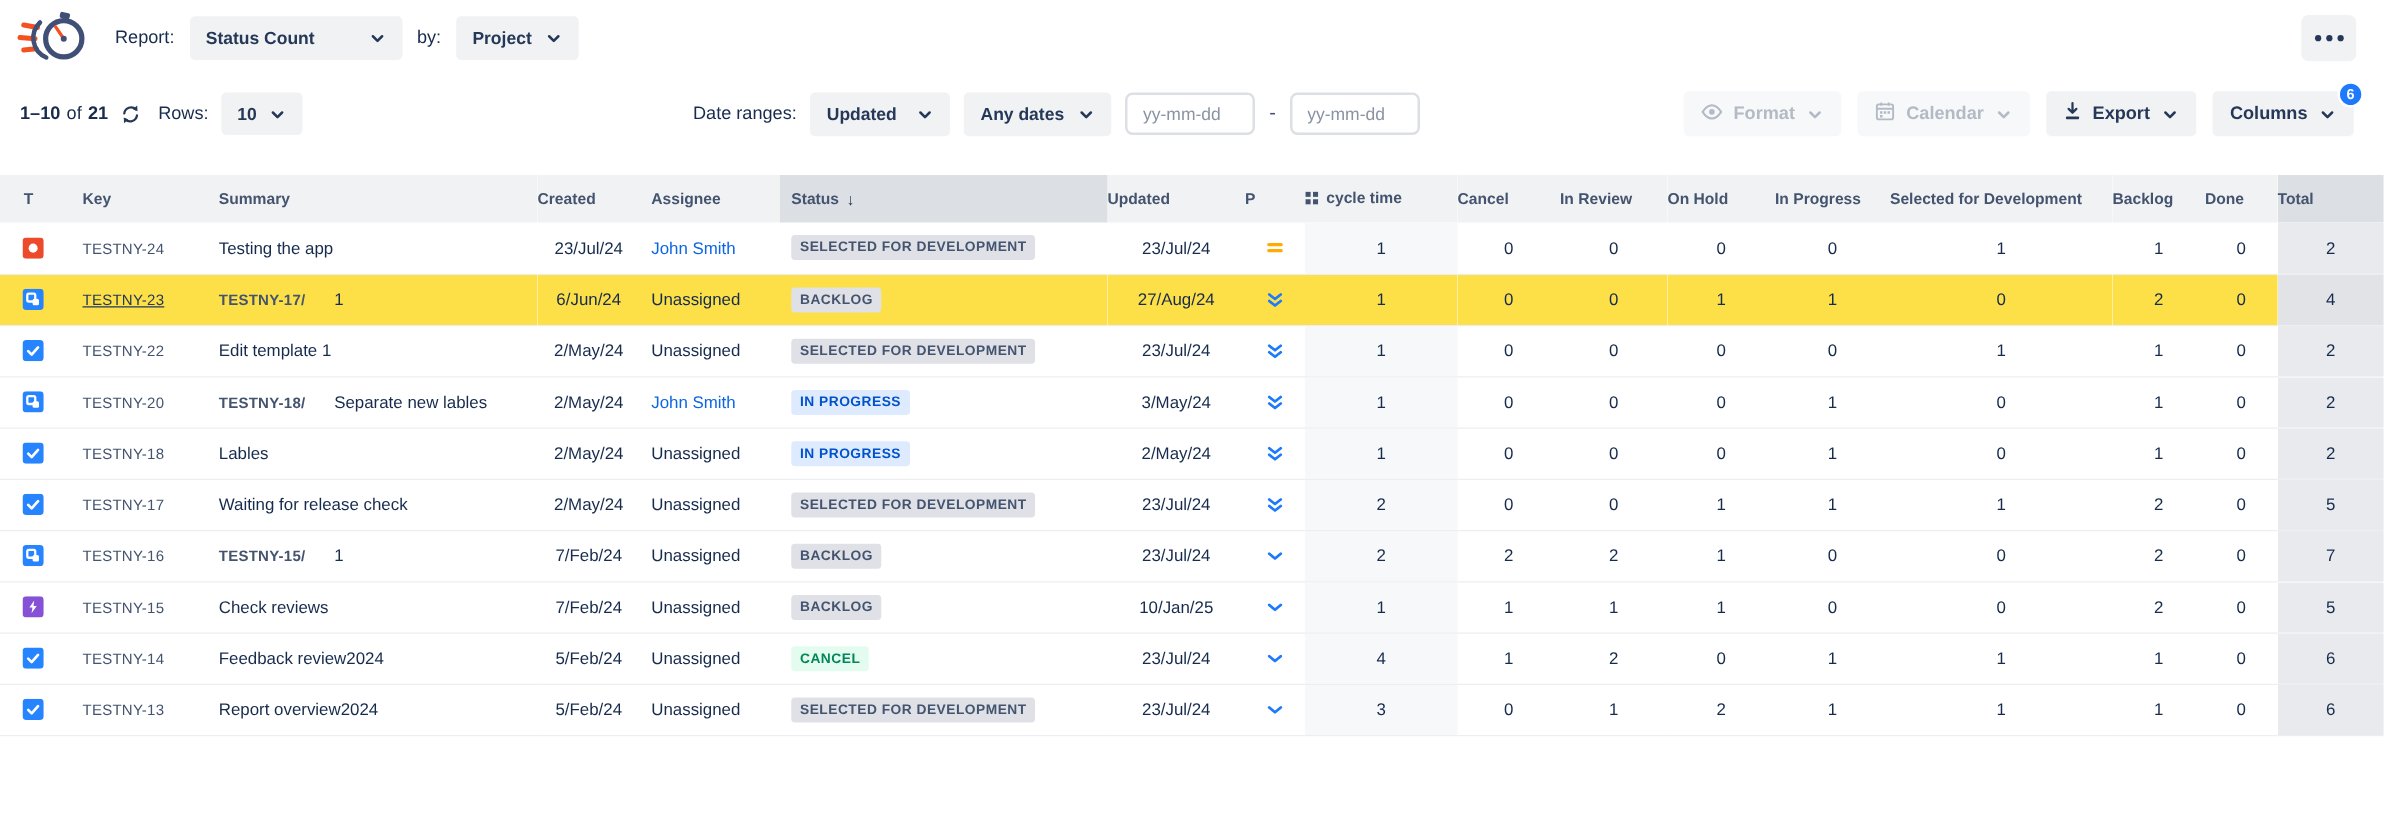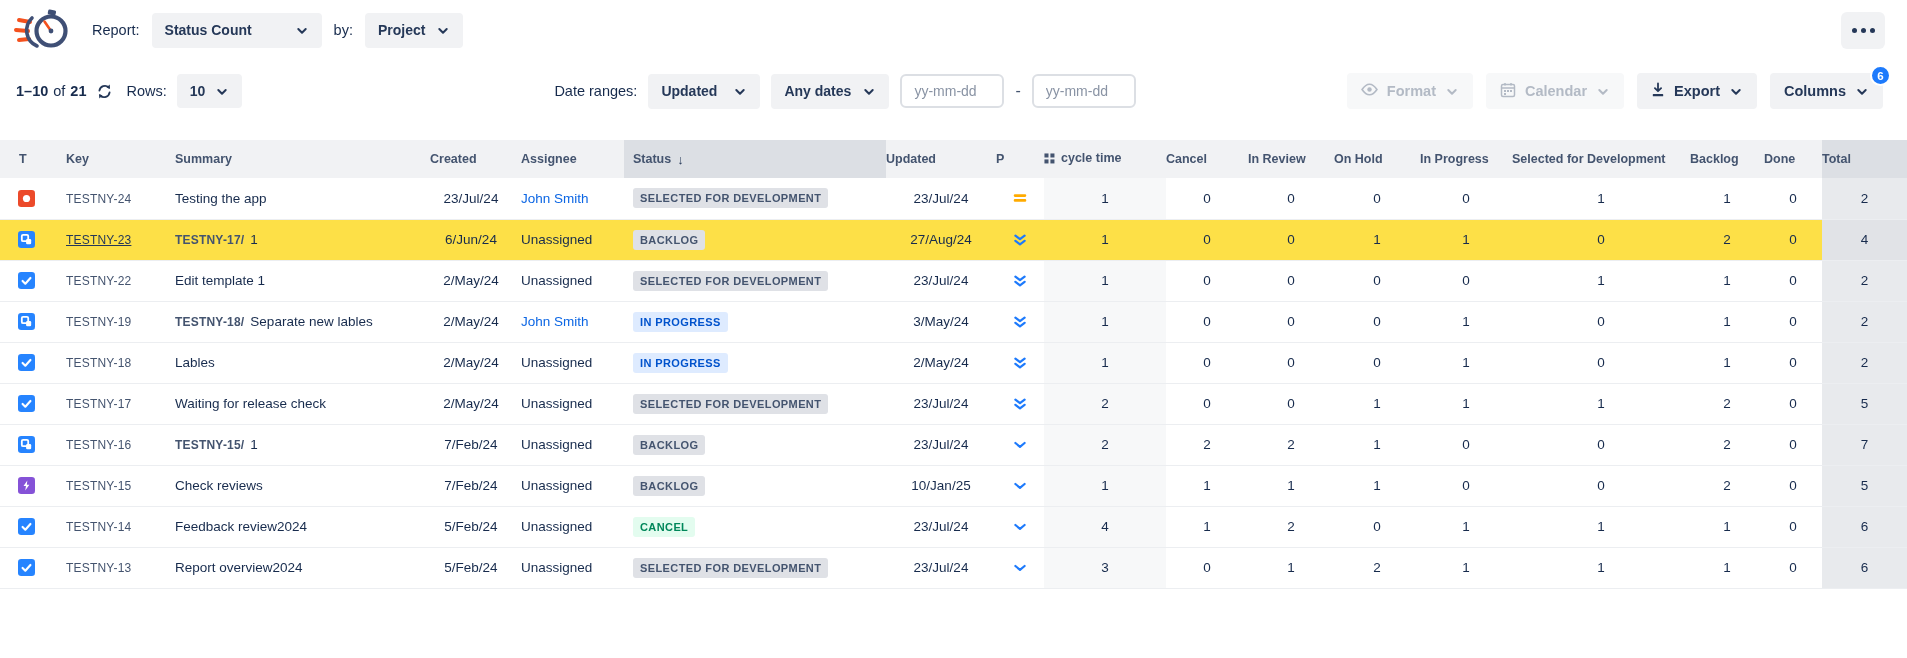--- a/index.html
+++ b/index.html
@@ -57,21 +57,21 @@
   td.col-summary{text-align:left;padding-left:27px;}
   td.col-assignee{text-align:left;padding-left:9px;}
   td.col-status{text-align:left;padding-left:9px;}
   td.col-cycle{background:#f7f8f9;}
   td.col-total{background:#e8eaed;}
   tr.hovered td{background:#fde047;}
   tr.hovered td.col-total{background:#e1e3e7;}
   .type-icon{display:inline-flex;width:17px;height:17px;vertical-align:middle;}
   .key{font-size:12px;font-weight:400;color:#44546f;letter-spacing:.2px;text-decoration:none;cursor:pointer;}
   .key.key-hovered{text-decoration:underline;color:#253858;}
-  .sum-prefix{font-size:12px;font-weight:700;color:#44546f;letter-spacing:.2px;margin-right:6px;}
+  .sum-prefix{font-size:12px;font-weight:700;color:#44546f;letter-spacing:.2px;margin-right:23px;}
   .assignee-link{color:#0c66e4;cursor:pointer;}
   .badge-status{display:inline-block;padding:4px 7px;border-radius:3px;font-size:11px;font-weight:700;letter-spacing:.4px;}
   .status-gray{background:#dfe1e6;color:#44546f;}
   .status-blue{background:#deebff;color:#0052cc;}
   .status-green{background:#e3fcef;color:#00875a;}
   .prio{display:inline-flex;vertical-align:middle;}
 </style>
 </head>
 <body>
 
@@ -385,21 +385,21 @@
         <td class="col-total">2</td>
       </tr>
       <tr>
         <td class="col-t"><span class="type-icon">
             <svg viewBox="0 0 16 16" width="17" height="17">
               <rect width="16" height="16" rx="3" fill="#2684ff"></rect>
               <rect x="3.6" y="3.6" width="6" height="6" rx="1.2" fill="none" stroke="#fff" stroke-width="1.7"></rect>
               <rect x="7.6" y="7.6" width="4.8" height="4.8" rx="1.2" fill="#fff"></rect>
             </svg>
           </span></td>
-        <td class="col-key"><a class="key">TESTNY-19</a></td>
+        <td class="col-key"><a class="key">TESTNY-20</a></td>
         <td class="col-summary"><span class="sum-prefix">TESTNY-18/</span><span>Separate new lables</span></td>
         <td class="col-created">2/May/24</td>
         <td class="col-assignee"><span class="assignee-link">John Smith</span></td>
         <td class="col-status"><span class="badge-status status-blue">IN PROGRESS</span></td>
         <td class="col-updated">3/May/24</td>
         <td class="col-p"><span class="prio">
             <svg viewBox="0 0 16 16" width="16" height="16" fill="none">
               <path d="M3.4 3.6 8 7.2l4.6-3.6M3.4 8.8 8 12.4l4.6-3.6" stroke="#1d7afc" stroke-width="2.2" stroke-linecap="round" stroke-linejoin="round"></path>
             </svg>
           </span></td>

